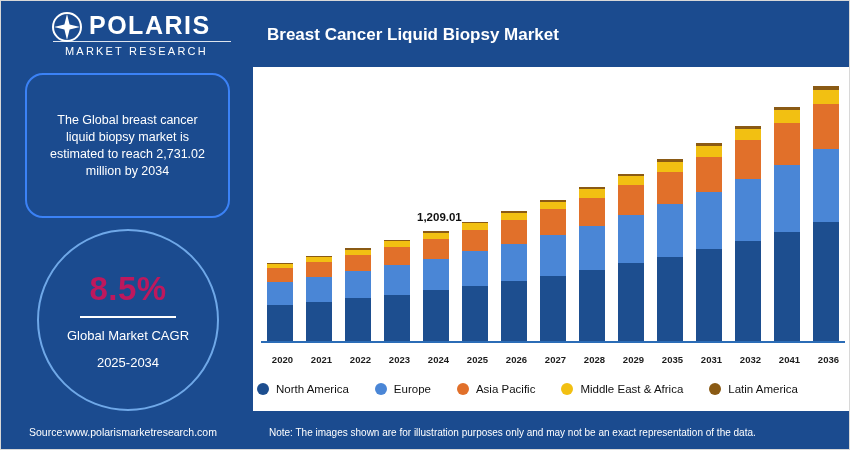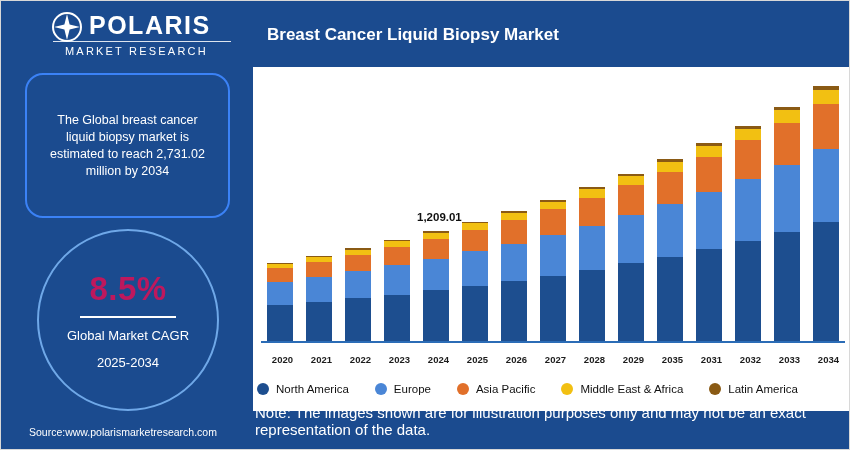--- a/index.html
+++ b/index.html
@@ -147,23 +147,24 @@
   
   #source {
     position: absolute;
     left: 28px; bottom: 11px;
     font-size: 10.5px;
     color: #ffffff;
     margin-top: 31px;
   }
   #note {
     position: absolute;
-    left: 254px; bottom: 11px;
-    font-size: 15px;
-    color: #ffffff;
+    left: 268px; bottom: 11px;
+    font-size: 10px;
+    color: #ffffff;
+    text-align: right;
   }
   
   #plot {
     position: absolute;
     left: 256px;
     top: 70px;
     width: 588px;
     height: 300px;
   }
   #bars {
@@ -390,22 +391,22 @@
         <div class="xlabel">2023</div>
         <div class="xlabel">2024</div>
         <div class="xlabel">2025</div>
         <div class="xlabel">2026</div>
         <div class="xlabel">2027</div>
         <div class="xlabel">2028</div>
         <div class="xlabel">2029</div>
         <div class="xlabel">2035</div>
         <div class="xlabel">2031</div>
         <div class="xlabel">2032</div>
-        <div class="xlabel">2033</div>
-        <div class="xlabel">2034</div>
+        <div class="xlabel">2041</div>
+        <div class="xlabel">2036</div>
       </div>
     <div id="annotation" style="left: 160px; top: 140.171px;">1,209.01</div>
   </div>
 
   <div id="legend">
       <div class="legend-item">
         <span class="legend-dot" style="background: rgb(29, 78, 143);"></span>
         <span>North America</span>
       </div>
       <div class="legend-item">

